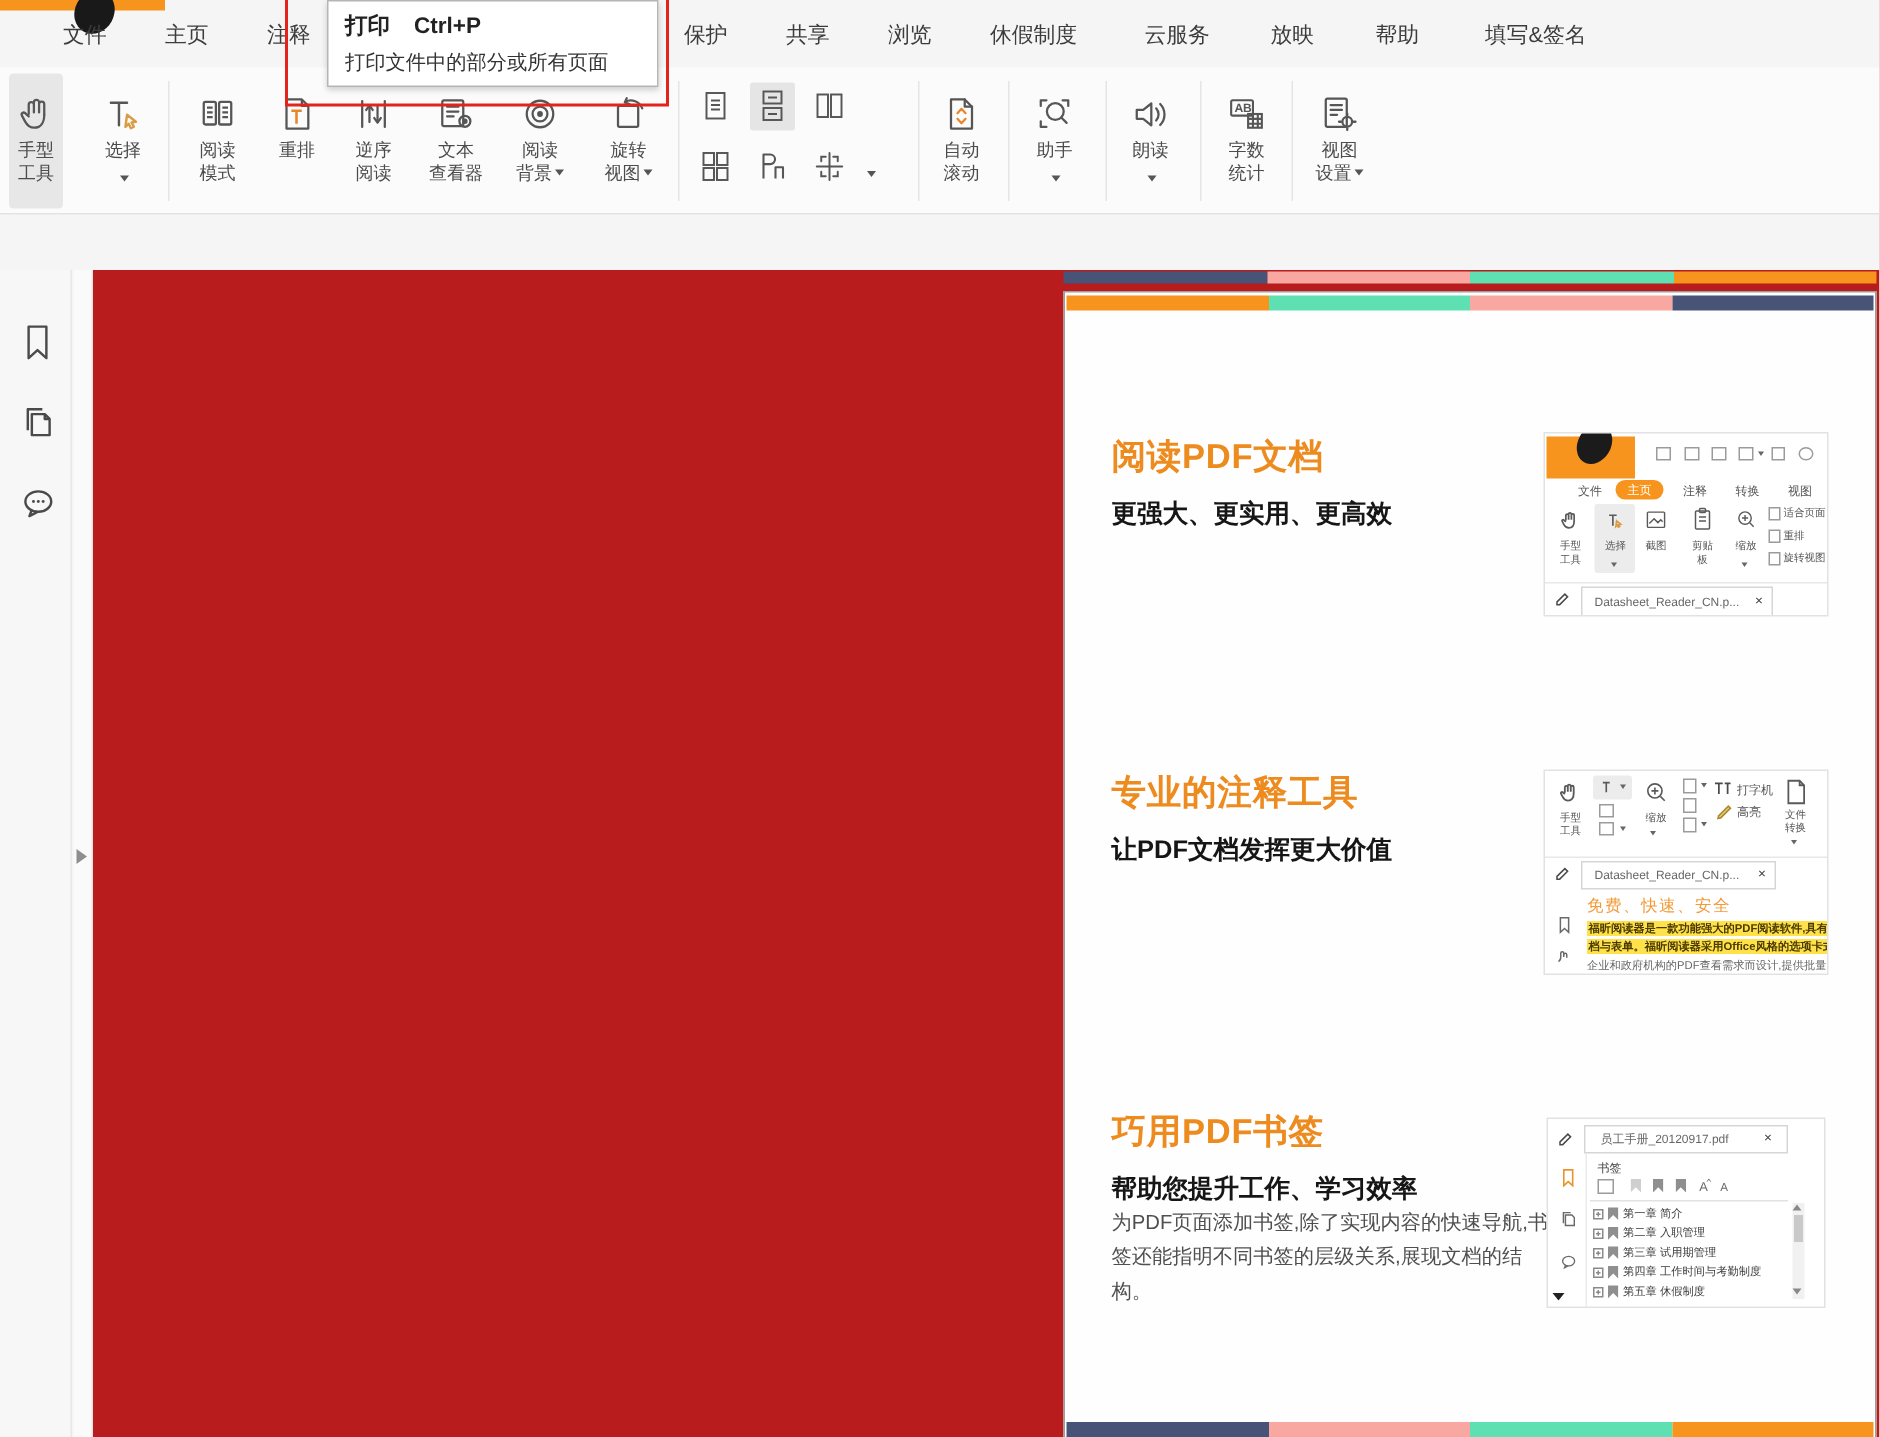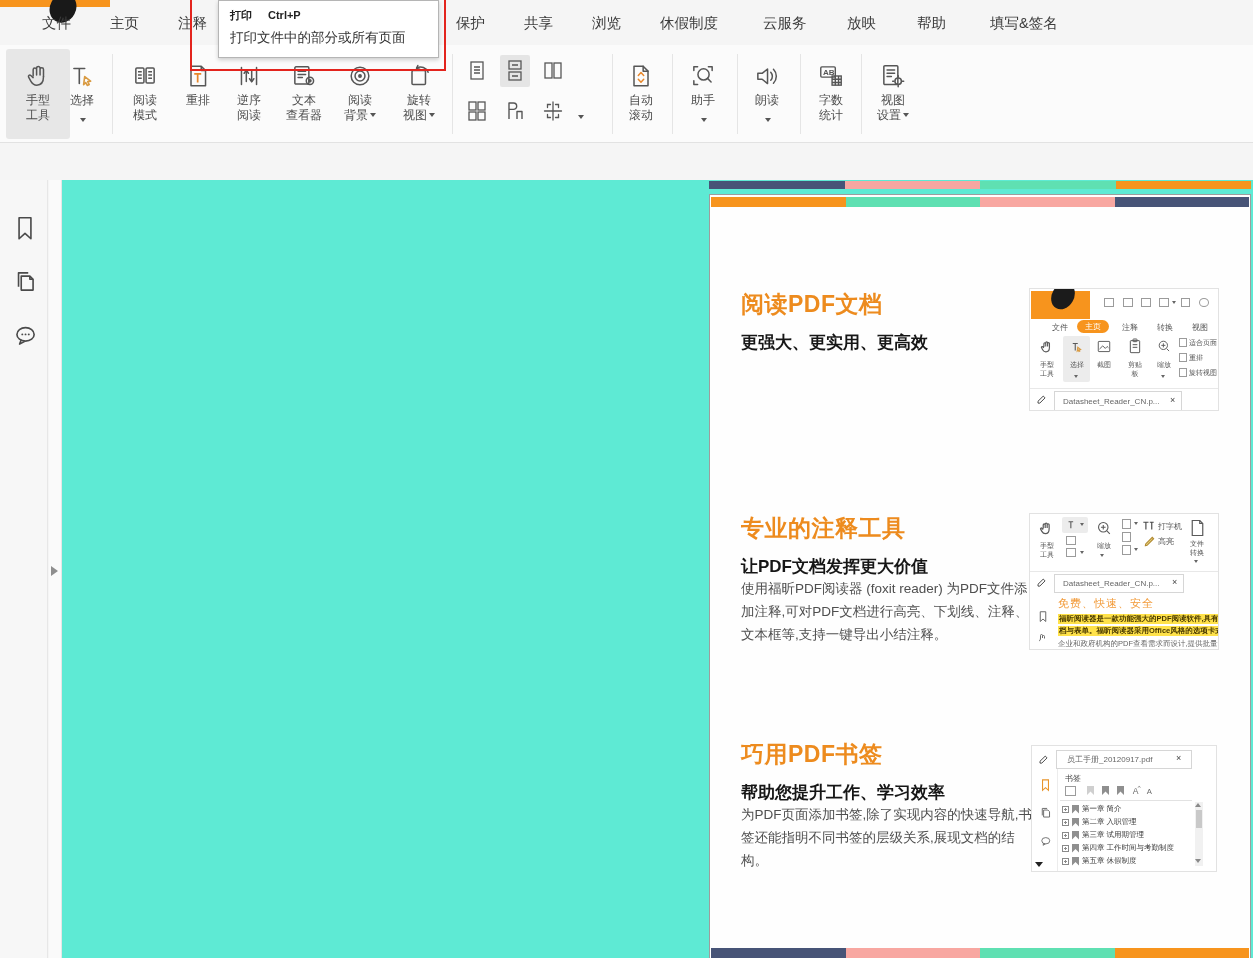--- a/index.html
+++ b/index.html
@@ -20,39 +20,39 @@
   .btn .ic { height:36px; display:flex; align-items:flex-end; justify-content:center; margin-top:5px; }
   .btn .lb { font-size:12px; line-height:15px; margin-top:3px; text-align:center; white-space:pre-line; }
   .cdown { display:inline-block; width:0; height:0; border-left:3.5px solid transparent; border-right:3.5px solid transparent; border-top:4px solid #555; vertical-align:2px; margin-left:2px; }
   .caret-row { margin-top:2px; }
   .lic { position:absolute; width:30px; height:32px; display:flex; align-items:center; justify-content:center; border-radius:2px; }
   .lic.sel { background:#e5e5e5; }
 
   
   .annotation-rect { position:absolute; left:190px; top:-2px; width:256px; height:73px; border:2px solid #e3241d; z-index:30; pointer-events:none; }
   .tooltip { position:absolute; left:218px; top:0; width:221px; height:58px; background:#fff; border:1px solid #b5b5b5; box-shadow:0 2px 4px rgba(0,0,0,.18); z-index:31; padding:7px 11px 0 11px; }
-  .tt-title { font-size:11px; font-weight:bold; color:#222; }
+  .tt-title { font-size:15px; font-weight:bold; color:#222; }
   .tt-short { margin-left:16px; }
   .tt-desc { font-size:13.5px; color:#333; margin-top:6px; white-space:nowrap; }
 
   
   .tabbar { position:absolute; left:0; top:143px; width:1253px; height:37px; background:#f1f1f1; }
   .tb-pencil { position:absolute; left:12px; top:7px; }
   .doctab-outer { position:absolute; left:36px; top:3px; width:258px; height:34px; background:#c9c9c9; clip-path:polygon(0 0, calc(100% - 16px) 0, 100% 100%, 0 100%); }
   .doctab-inner { position:absolute; left:1px; top:1px; width:256px; height:33px; background:#fcfcfc; clip-path:polygon(0 0, calc(100% - 16px) 0, 100% 100%, 0 100%); }
   .doctab-label { position:absolute; left:18px; top:9px; font-size:14px; color:#5a5a5a; }
   .doctab-close { position:absolute; right:28px; top:11px; cursor:pointer; }
 
   
   .main { position:absolute; left:0; top:180px; width:1253px; height:778px; }
   .sidebar { position:absolute; left:0; top:0; width:48px; height:778px; background:#f7f7f7; border-right:1px solid #e7e7e7; }
   .sb-btn { position:absolute; left:12px; width:26px; height:26px; cursor:pointer; }
   .strip { position:absolute; left:49px; top:0; width:13px; height:778px; background:#fafafa; border-right:1px solid #e6e6e6; }
   .handle { position:absolute; left:2px; top:386px; width:0; height:0; border-top:5px solid transparent; border-bottom:5px solid transparent; border-left:7px solid #8e8e8e; cursor:pointer; }
-  .viewport { position:absolute; left:62px; top:0; width:1191px; height:778px; background:#5eead4; }
+  .viewport { position:absolute; left:62px; top:0; width:1191px; height:778px; background:#b91c1c; }
 
   .prevpage { position:absolute; left:647px; top:1px; width:542px; height:8px; display:flex; }
   .prevpage div { height:8px; width:25%; }
   .page { position:absolute; left:647px; top:14px; width:542px; height:764px; background:#fefefe; border:1px solid #9d9d9d; border-bottom:none; }
   .stripe { position:absolute; left:1px; width:538px; height:10px; display:flex; }
   .stripe div { height:10px; width:25%; }
   .stripe.top { top:2px; }
   .stripe.bottom { bottom:0; }
 
   .sec-heading { position:absolute; left:31px; font-size:23px; font-weight:bold; color:#ed8b1e; letter-spacing:.5px; }
@@ -92,21 +92,21 @@
     <span class="mtab" style="left:592px">浏览</span>
     <span class="mtab" style="left:660px">休假制度</span>
     <span class="mtab" style="left:763px">云服务</span>
     <span class="mtab" style="left:847px">放映</span>
     <span class="mtab" style="left:917px">帮助</span>
     <span class="mtab" style="left:990px">填写&amp;签名</span>
   </div>
 
   <div class="ribbon">
 
-    <div class="btn sel" style="left:6px;width:64px">
+    <div class="btn sel" style="left:6px;width:36px">
       <div class="ic">
         <svg width="28" height="28" viewBox="0 0 26 26" fill="none" stroke="#565656" stroke-width="1.4" stroke-linecap="round" stroke-linejoin="round">
           <path d="M8.5 13V7.2a1.6 1.6 0 0 1 3.2 0V12M11.7 11.5V5.8a1.6 1.6 0 0 1 3.2 0V12M14.9 12V7a1.6 1.6 0 0 1 3.2 0v6.5"></path>
           <path d="M18.1 13.5c0 4.5-2 8-6.2 8-3 0-4.3-1.4-5.6-3.8l-2-3.7c-.7-1.3.9-2.5 2-1.5l2.2 2"></path>
         </svg>
       </div>
       <div class="lb">手型
 工具</div>
     </div>
 
@@ -419,21 +419,20 @@
           <div style="position:absolute;left:0;top:99px;width:190px;height:1px;background:#e8e8e8"></div>
           <svg style="position:absolute;left:6px;top:104px" width="12" height="12" viewBox="0 0 24 24" fill="none" stroke="#4a4a4a" stroke-width="2">
               <path d="M4 16.5L14.5 6.2l3.6 3.6L7.6 20.2H4z"></path>
             </svg>
           <div class="minitab" style="left:24px;top:102px;width:128px;height:20px;line-height:19px;padding-left:8px"><span>Datasheet_Reader_CN.p...</span></div>
           <span class="mx" style="left:140px;top:107px">×</span>
         </div>
 
         <div class="sec-heading" style="top:318px">专业的注释工具</div>
         <div class="sec-sub" style="top:360px">让PDF文档发挥更大价值</div>
-        <div class="sec-body" style="top:382px">使用福昕PDF阅读器 (foxit reader) 为PDF文件添加注释,可对PDF文档进行高亮、下划线、注释、文本框等,支持一键导出小结注释。</div>
 
         <div class="thumb" style="left:319px;top:318px;height:137px">
           <svg style="position:absolute;left:8px;top:6px" width="16" height="17" viewBox="0 0 26 26" fill="none" stroke="#5a5a5a" stroke-width="2">
               <path d="M8.5 13V7.2a1.6 1.6 0 0 1 3.2 0V12M11.7 11.5V5.8a1.6 1.6 0 0 1 3.2 0V12M14.9 12V7a1.6 1.6 0 0 1 3.2 0v6.5M18.1 13.5c0 4.5-2 8-6.2 8-3 0-4.3-1.4-5.6-3.8l-2-3.7c-.7-1.3.9-2.5 2-1.5l2.2 2"></path>
             </svg>
           <span class="t-label" style="left:4px;top:28px;width:26px">手型
 工具</span>
           <div style="position:absolute;left:32px;top:3px;width:26px;height:16px;background:#ececec;border-radius:2px"></div>
           <svg style="position:absolute;left:36px;top:5px" width="12" height="12" viewBox="0 0 26 26" fill="none" stroke="#5a5a5a" stroke-width="2.4">
               <path d="M5.5 6h10M10.5 6v14"></path>

